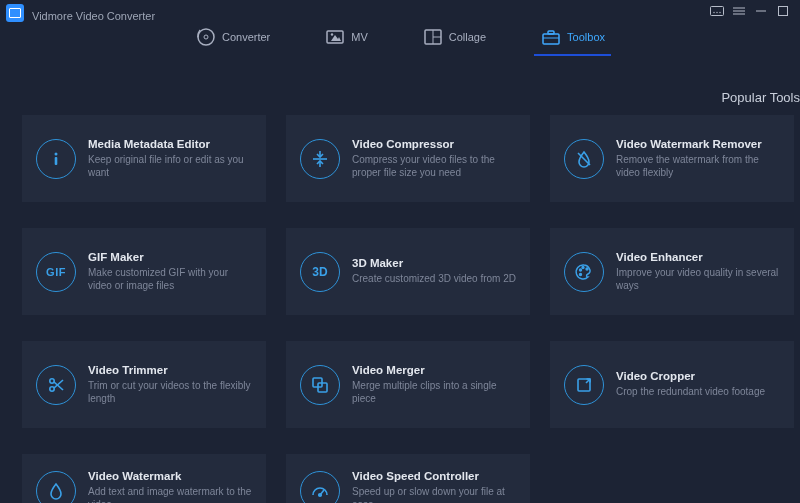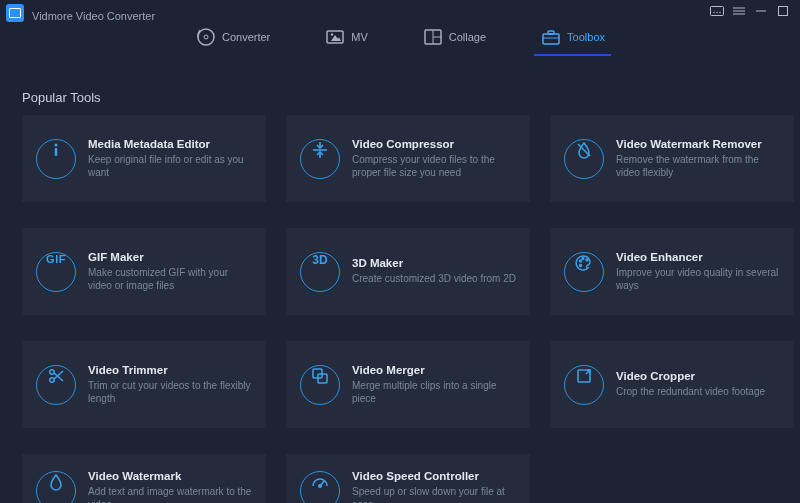--- a/index.html
+++ b/index.html
@@ -66,20 +66,21 @@
     width: 22px; height: 22px;
     display: flex; align-items: center; justify-content: center;
   }
 
   
   .section-heading {
     font-size: 13px;
     font-weight: 400;
     color: #c9cfdb;
     margin: 12px 0 10px 22px;
+    text-align: right;
   }
 
   
   .tool-grid {
     display: grid;
     grid-template-columns: repeat(3, 244px);
     gap: 26px 20px;
     margin: 0 22px;
   }
   .tool-card {
@@ -87,21 +88,21 @@
     height: 87px;
     display: flex; align-items: center;
     padding: 0 12px 0 14px;
     cursor: pointer;
   }
   .tool-card.tall { height: 73px; }
   .tool-icon-wrap {
     width: 40px; height: 40px;
     border: 1.5px solid #2e92d8;
     border-radius: 50%;
-    display: flex; align-items: flex-start; justify-content: center;
+    display: flex; align-items: center; justify-content: center;
     flex-shrink: 0;
   }
   .tool-text {
     margin-left: 12px;
     display: flex; flex-direction: column; gap: 3px;
     min-width: 0;
   }
   .tool-title {
     font-size: 11.5px;
     font-weight: 600;

